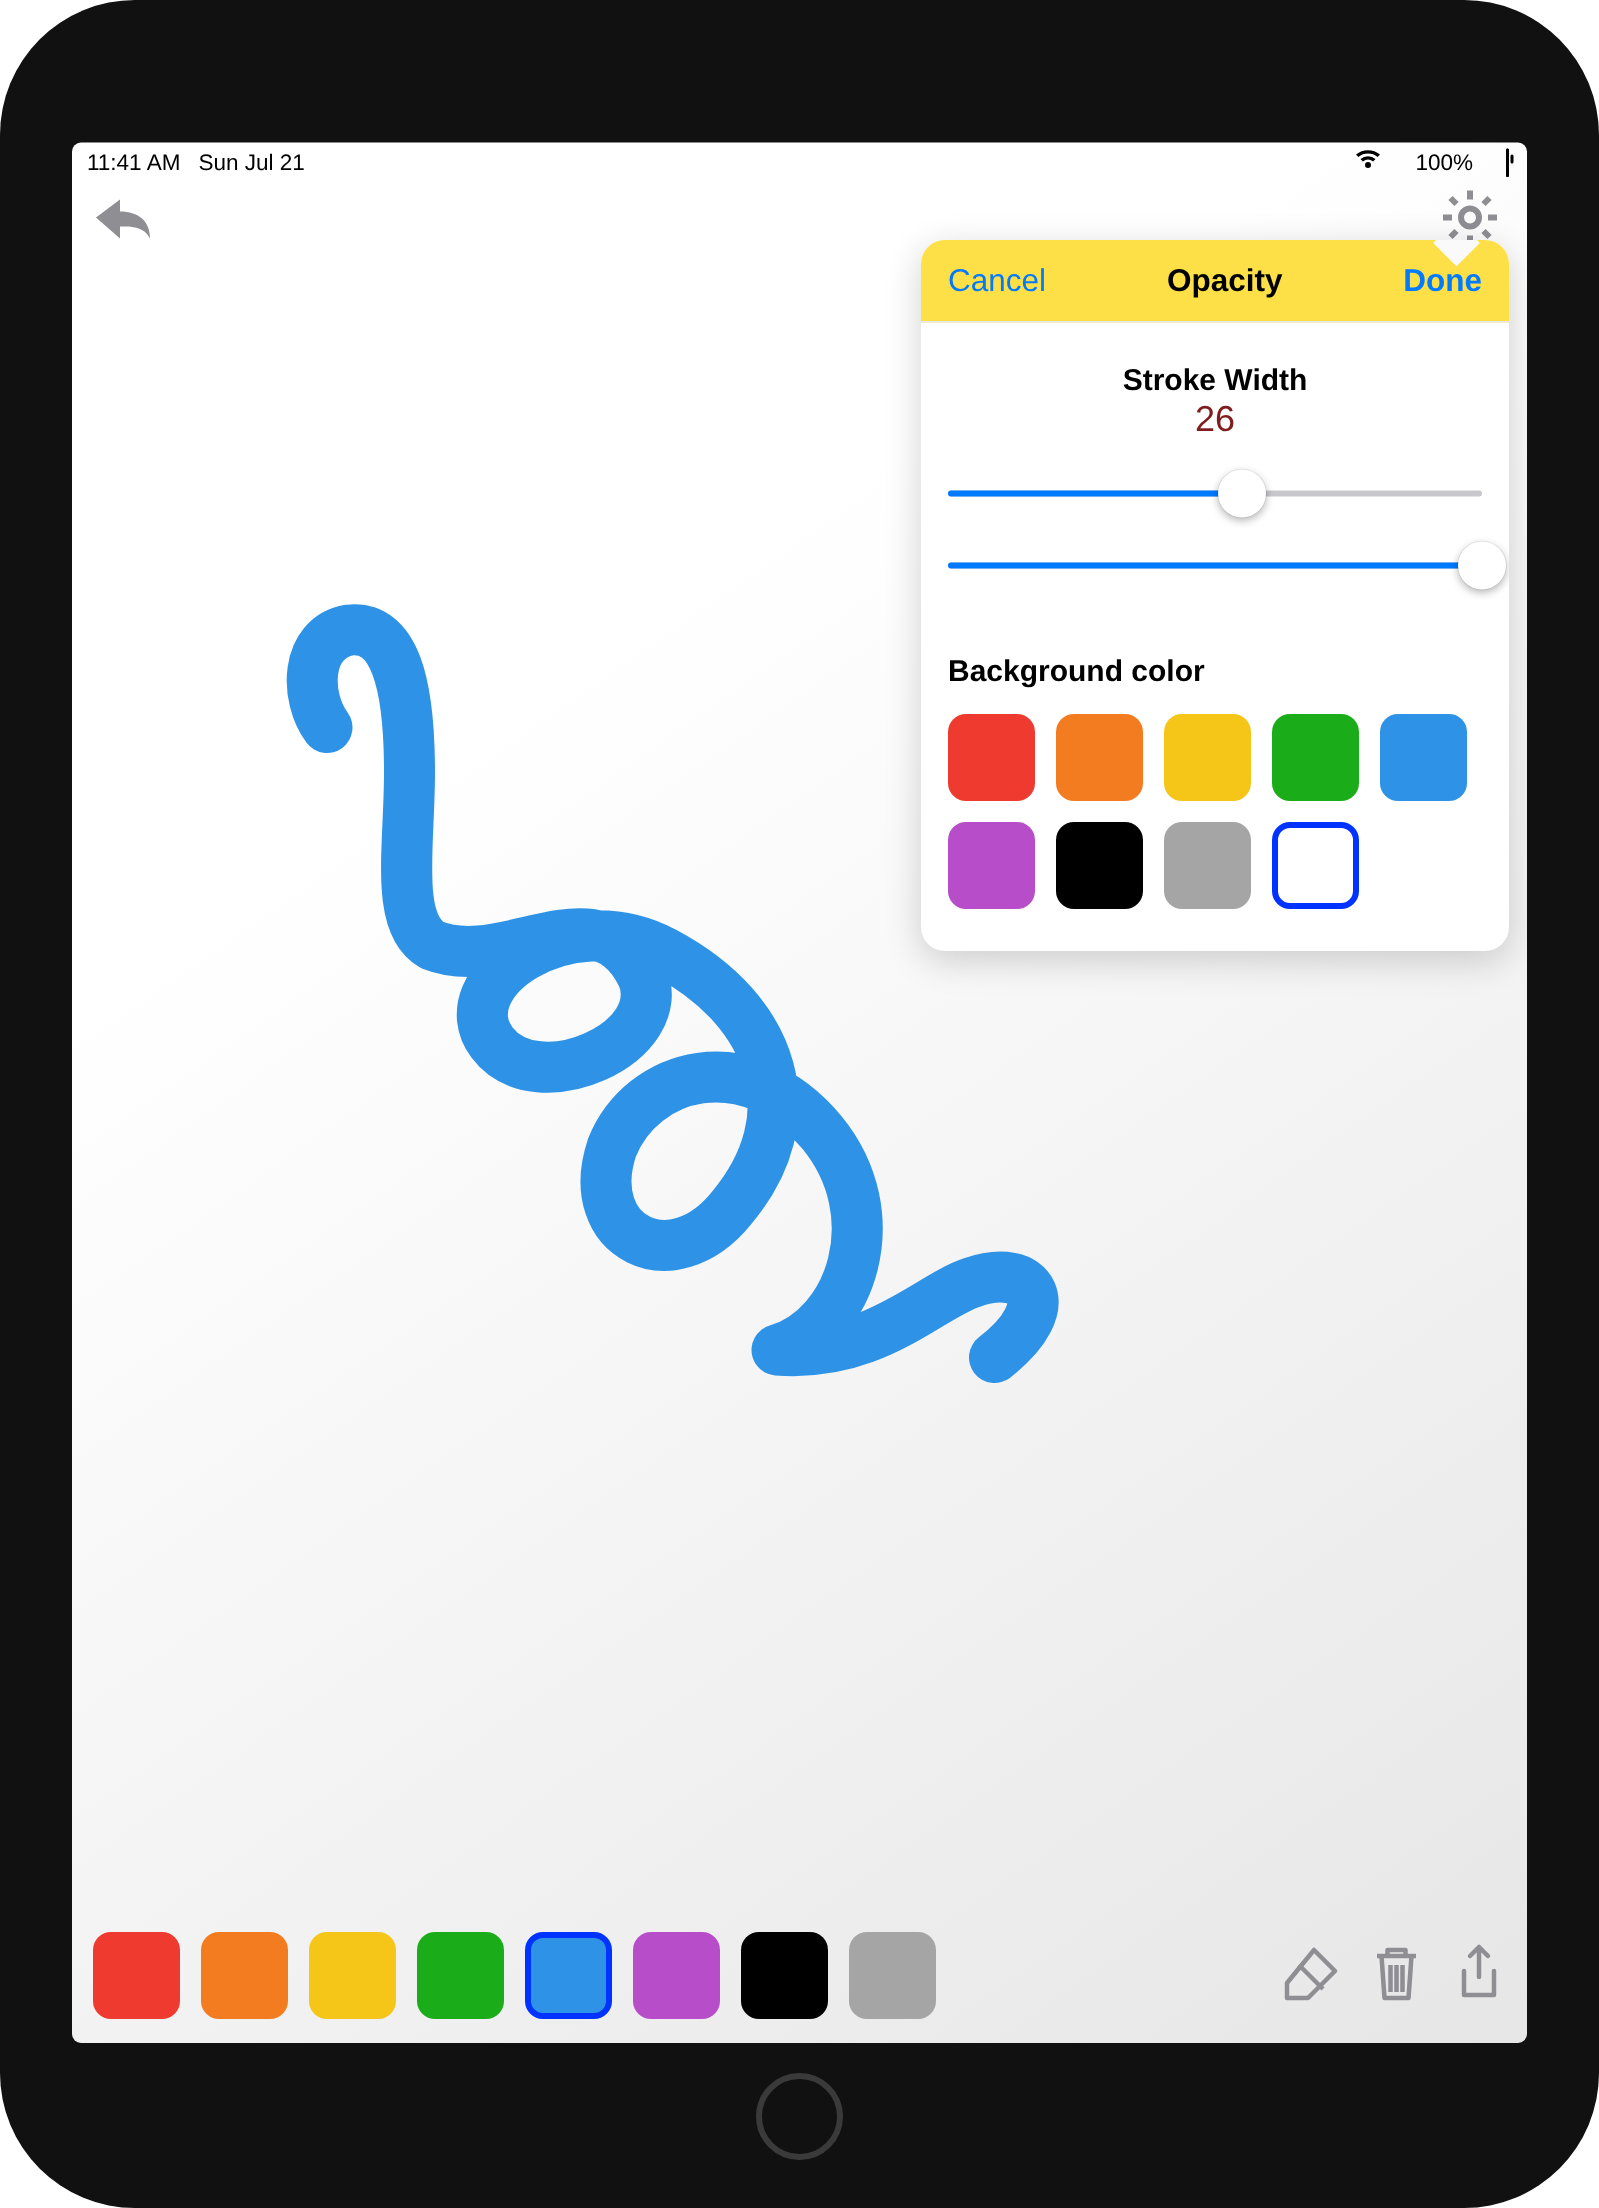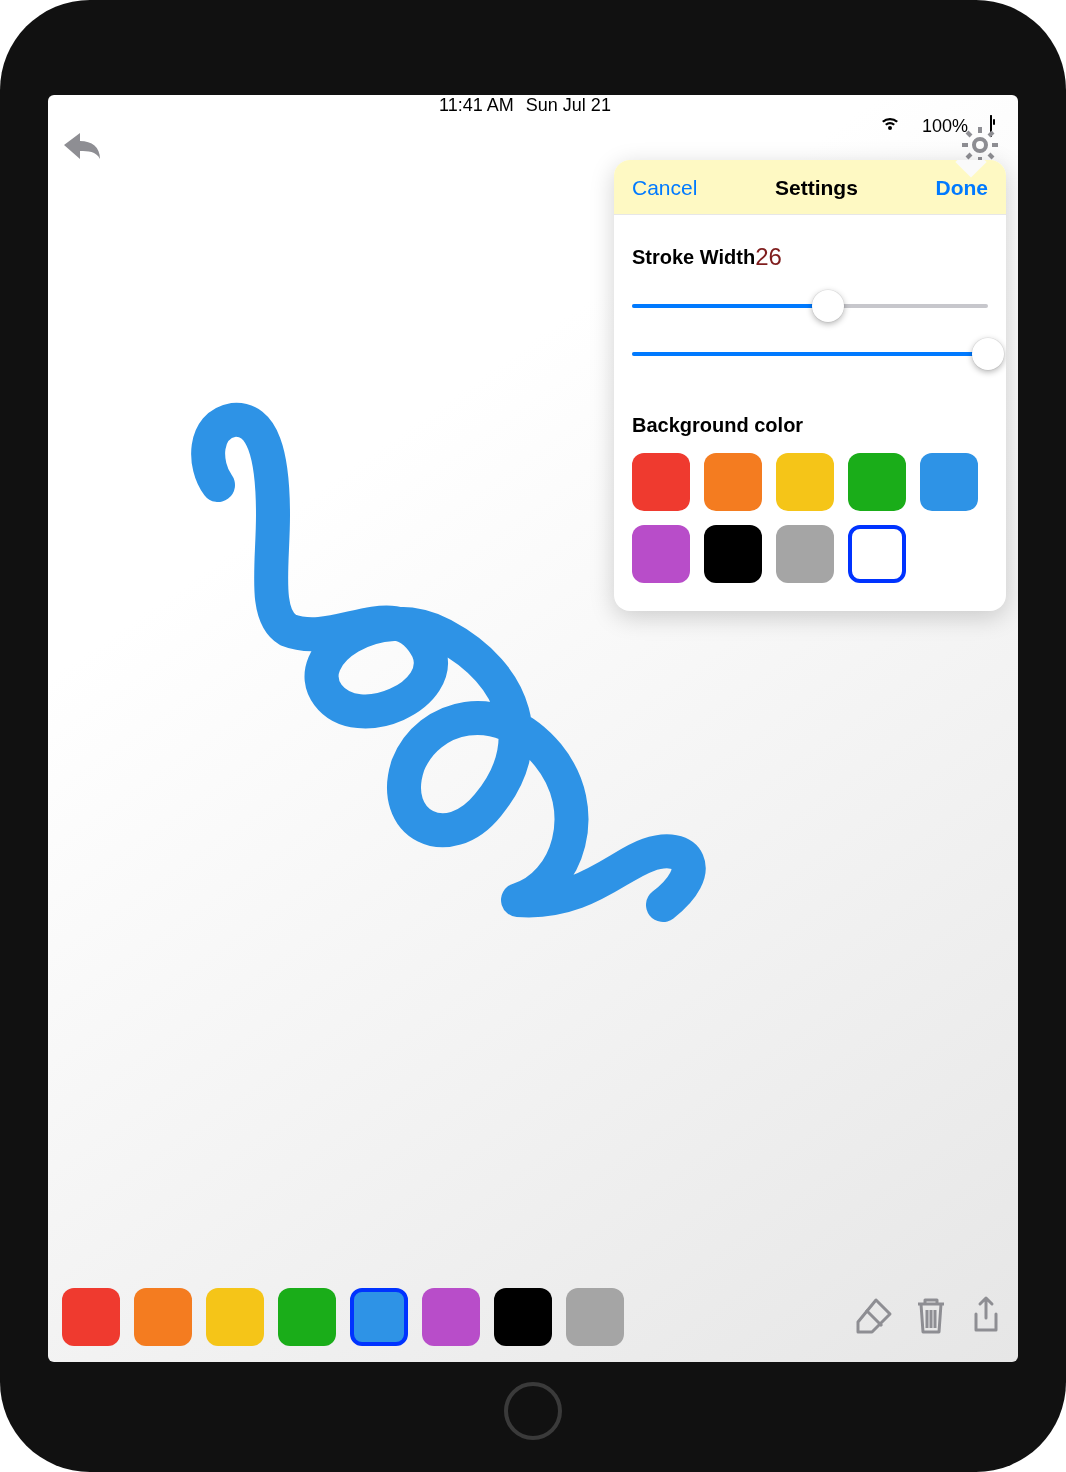--- a/index.html
+++ b/index.html
@@ -32,29 +32,28 @@
     transform: translateX(-50%);
     width: 58px;
     height: 58px;
     border: 4px solid #3a3a3a;
     border-radius: 50%;
     background: #111;
   }
   
   .status-bar {
     position: absolute;
-    top: 0; left: 0; right: 16px;
+    top: 0; left: 0; right: 2px;
     height: 26px;
     display: flex;
     align-items: center;
-    font-size: 18px;
+    font-size: 15px;
     font-weight: 500;
     color: #000;
     padding: 0 10px;
-    flex-direction: column;
   }
   .status-left { display: flex; gap: 12px; align-items: center; }
   .status-right { margin-left: auto; display: flex; align-items: center; gap: 22px; }
   .wifi-icon, .battery-icon { display: inline-block; }
   .battery-rect {
     width: 28px; height: 14px; border: 1.5px solid #000; border-radius: 3px;
     position: relative; background: #000;
   }
   .battery-rect::after {
     content: ""; position: absolute; right: -4px; top: 3px; width: 2.5px; height: 6px;
@@ -96,26 +95,26 @@
     background: #fafafa;
     transform: rotate(45deg);
     border-top-left-radius: 4px;
   }
   .popover-header {
     display: flex;
     align-items: center;
     justify-content: space-between;
     padding: 16px 18px 14px 18px;
     border-bottom: 1px solid #e7e7e7;
-    background: #fef9c3;
+    background: #fde047;
   }
   .popover-header .title { font-weight: 600; font-size: 21px; }
   .link-btn { color: #007aff; font-size: 21px; cursor: pointer; background:none; border:none; }
   .popover-body { padding: 20px 18px 28px 18px; }
-  .row { display: flex; justify-content: flex-start; align-items: center; margin-top: 8px; }
+  .row { display: flex; justify-content: flex-end; align-items: center; margin-top: 8px; flex-direction: column; }
   .row-label { font-weight: 700; font-size: 20px; }
   .row-value { font-size: 24px; color: #7f1d1d; }
   .slider {
     margin-top: 22px;
     position: relative;
     height: 26px;
   }
   .slider-track {
     position: absolute; top: 11px; left: 0; right: 0; height: 4px;
     background: #c7c7cc; border-radius: 2px;
@@ -202,21 +201,21 @@
     </div>
 
     <svg class="drawing" viewBox="0 0 970 1267">
       <path d="M170 390 C155 370 155 330 185 325 C215 322 225 360 225 420 C225 470 215 520 240 535 C290 555 350 495 380 555 C400 600 310 640 280 600 C250 560 330 505 395 540 C470 580 490 650 440 710 C400 760 340 730 360 670 C380 620 450 600 500 660 C545 715 520 790 470 805 C535 810 570 770 600 760 C640 746 660 775 615 810" fill="none" stroke="#2e93e6" stroke-width="34" stroke-linecap="round" stroke-linejoin="round"></path>
     </svg>
 
     <div class="popover">
       <div class="popover-arrow"></div>
       <div class="popover-header">
         <button class="link-btn">Cancel</button>
-        <span class="title">Settings</span>
+        <span class="title">Opacity</span>
         <button class="link-btn" style="font-weight:600">Done</button>
       </div>
       <div class="popover-body">
         <div class="row">
           <span class="row-label">Stroke Width</span>
           <span class="row-value">26</span>
         </div>
         <div class="slider">
           <div class="slider-track"></div>
           <div class="slider-fill" id="stroke-fill" style="width: 55%;"></div>

